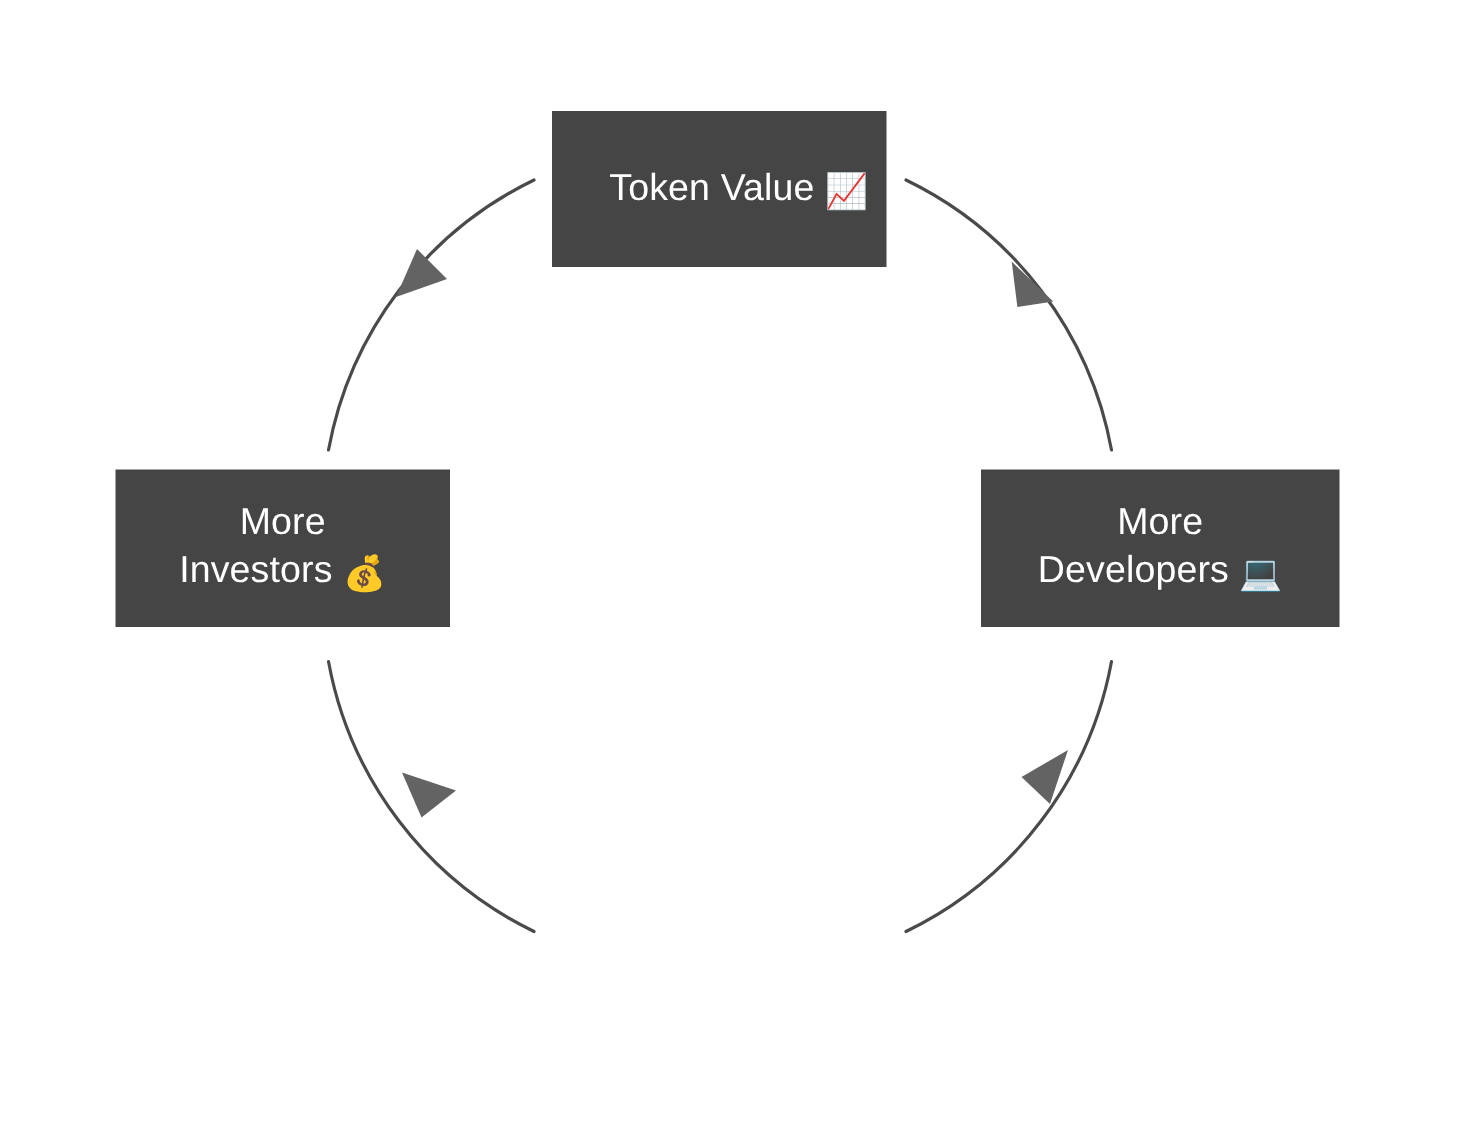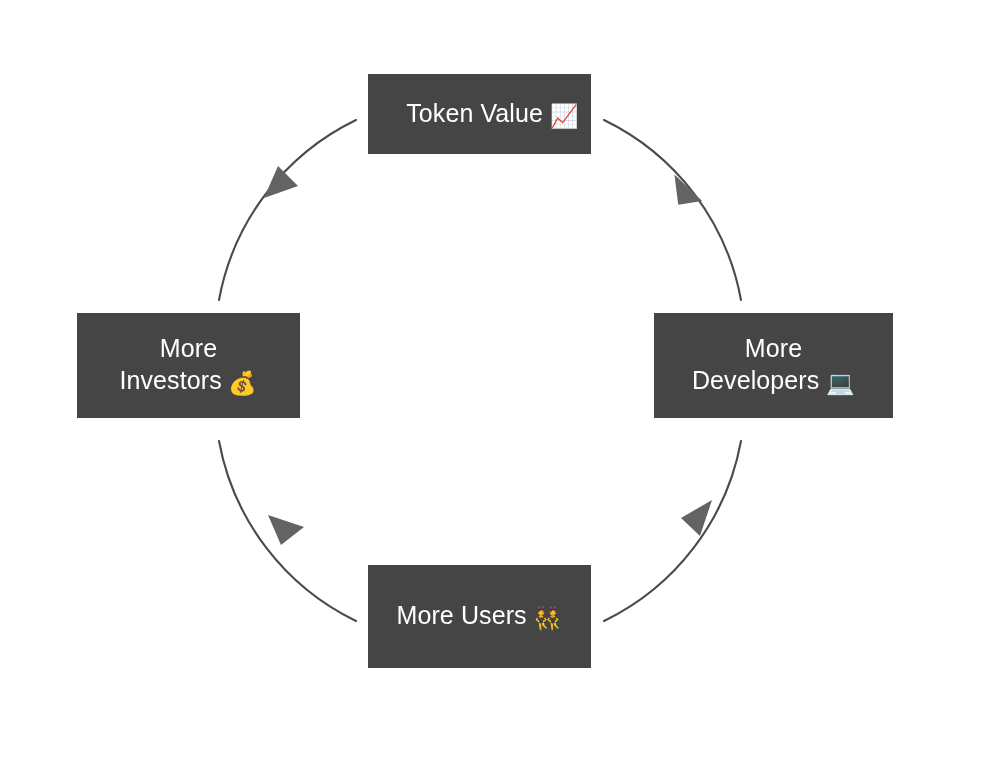--- a/index.html
+++ b/index.html
@@ -49,21 +49,21 @@
   }
   .node-label {
     display: block;
     white-space: pre-line;
   }
   .emoji {
     font-family: "DejaVu Sans", sans-serif;
     font-size: 23px;
     vertical-align: -2px;
   }
-  #node-token-value   { left: 368px; top: 74px;  width: 223px; height: 80px; padding-left: 36px; }
+  #node-token-value   { left: 368px; top: 74px;  width: 223px; height: 104px; padding-left: 36px; }
   #node-developers    { left: 654px; top: 313px; width: 239px; height: 105px; }
   #node-users         { left: 368px; top: 565px; width: 223px; height: 103px; }
   #node-investors     { left: 77px;  top: 313px; width: 223px; height: 105px; }
 </style>
 </head>
 <body>
 
 <div id="diagram-canvas">
 
   <svg class="cycle-svg" viewBox="0 0 982 758">
@@ -83,22 +83,19 @@
 
   <div class="node-box" id="node-token-value">
     <span class="node-label"><span>Token Value</span> <span class="emoji">📈</span></span>
   </div>
 
   <div class="node-box" id="node-developers">
     <span class="node-label"><span>More
 Developers</span> <span class="emoji">💻</span></span>
   </div>
 
-  <div class="node-box" id="node-users">
-    <span class="node-label"><span>More Users</span> <span class="emoji">👯</span></span>
-  </div>
 
   <div class="node-box" id="node-investors">
     <span class="node-label"><span>More
 Investors</span> <span class="emoji">💰</span></span>
   </div>
 
 </div>
 
 </body></html>

